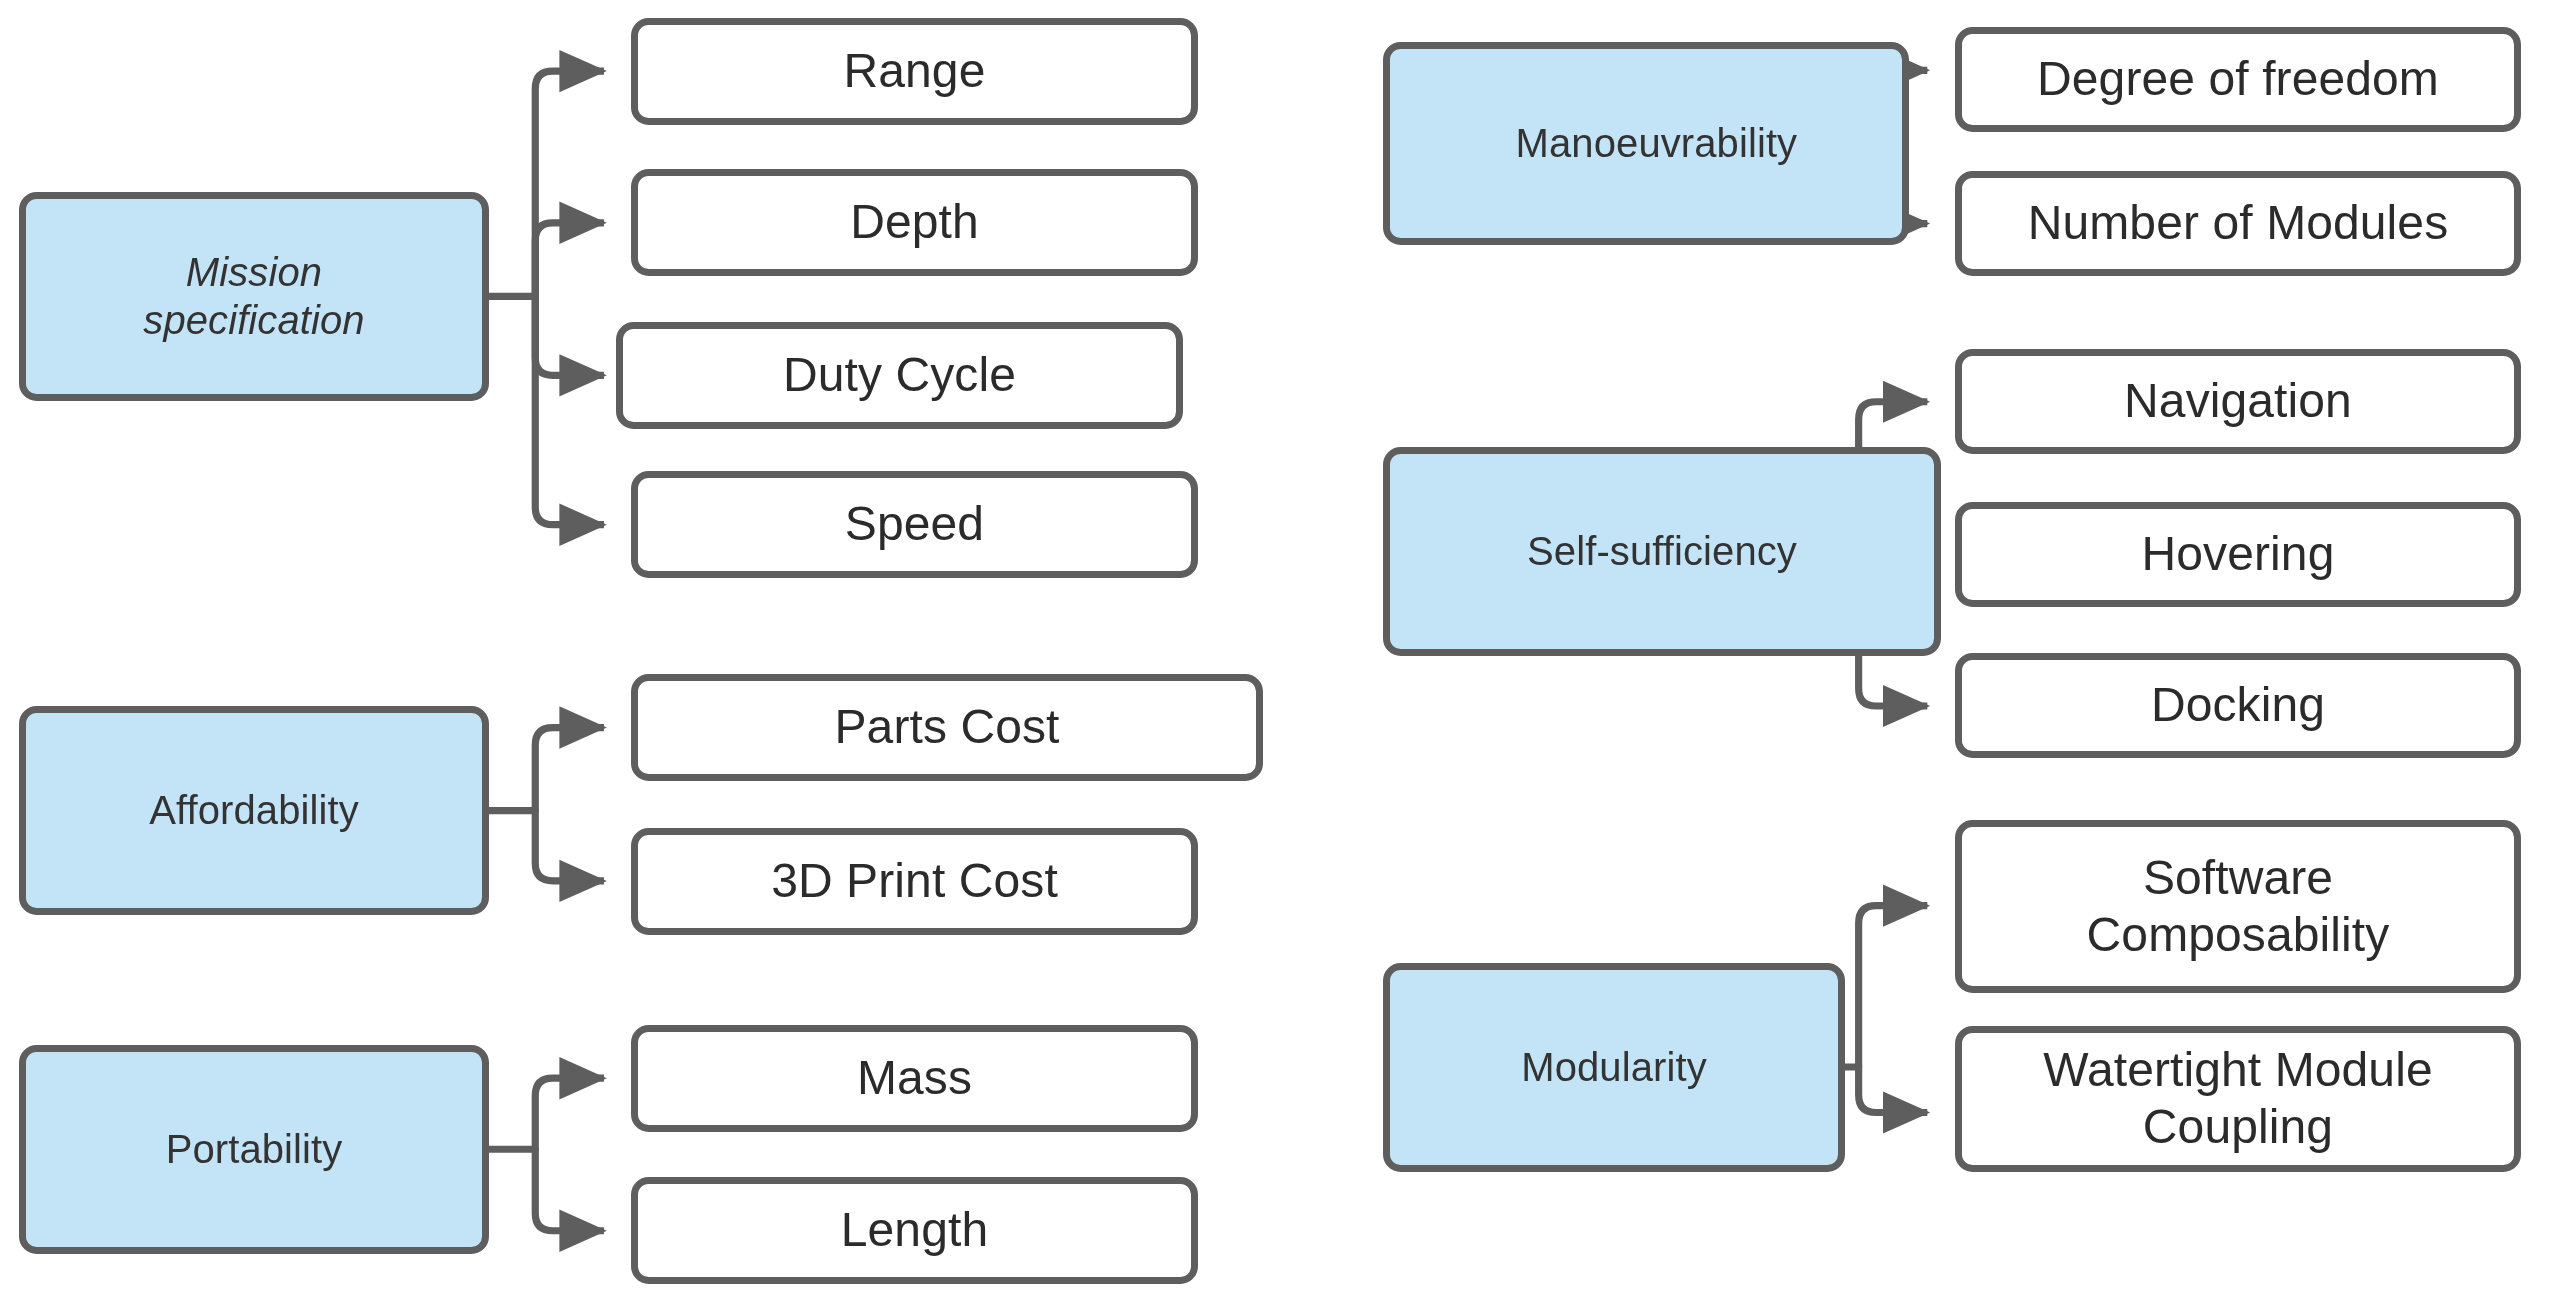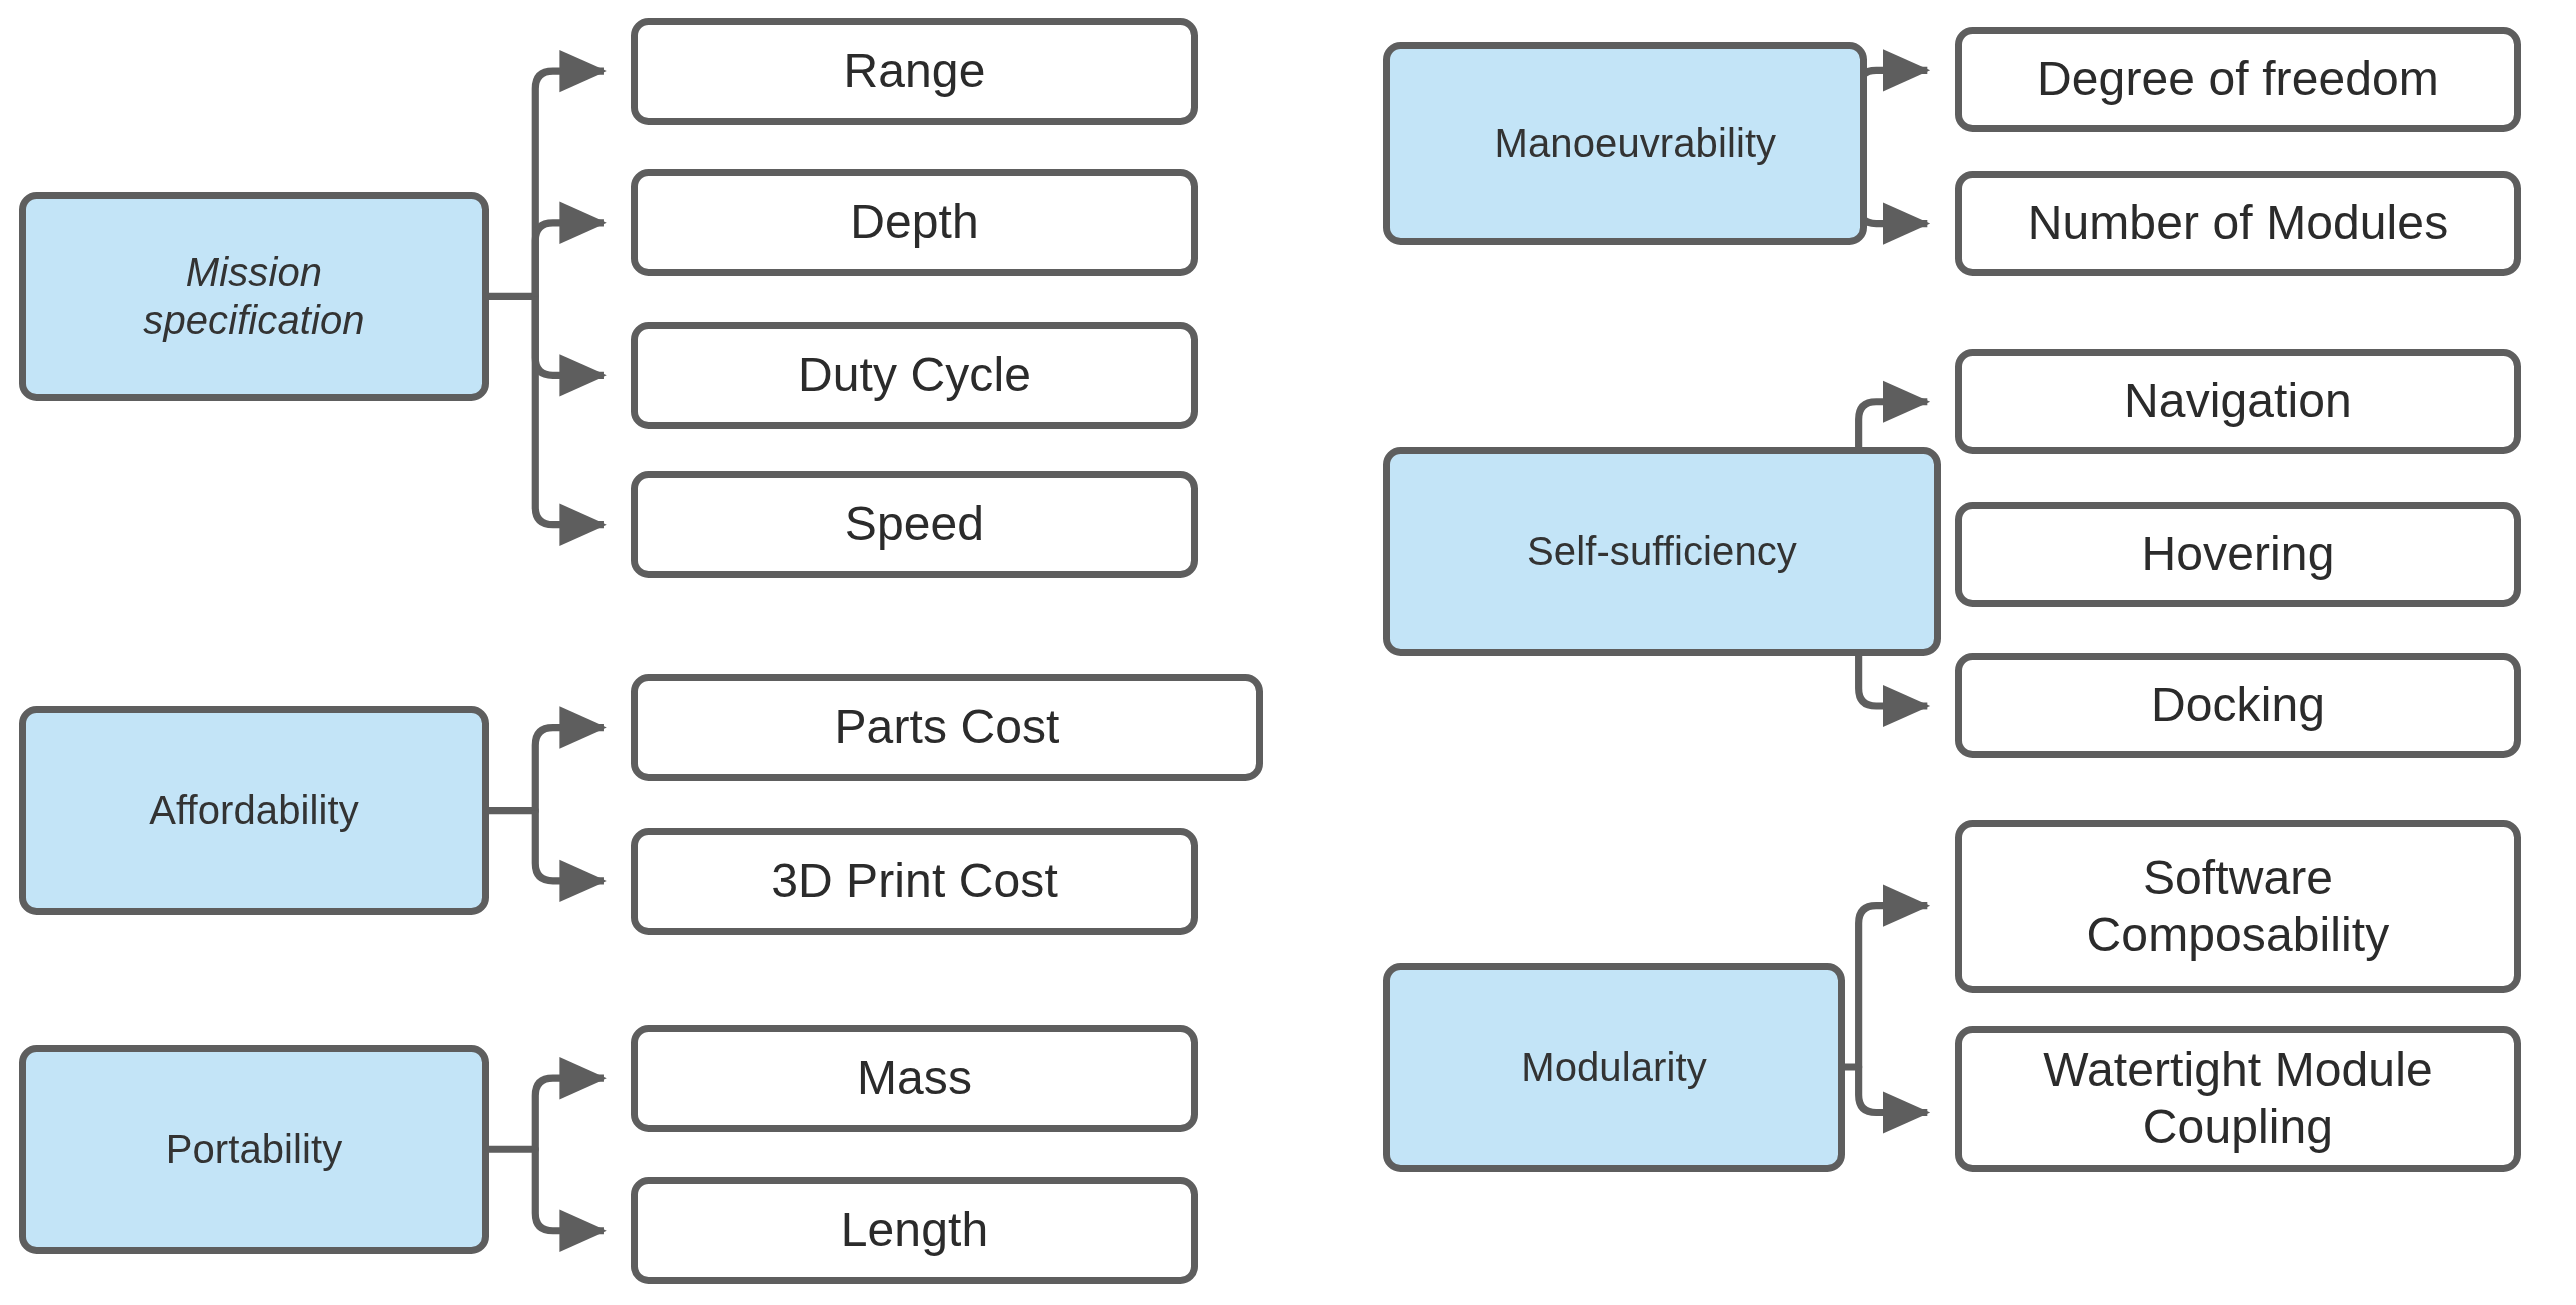--- a/index.html
+++ b/index.html
@@ -96,21 +96,21 @@
       <div class="node parent" style="left: 19px; top: 192px; width: 470px; height: 209px; font-style: italic;">
         <span class="node-label">Mission
 specification</span>
       </div>
       <div class="node child" style="left: 631px; top: 17.6px; width: 567px; height: 107px;">
         <span class="node-label">Range</span>
       </div>
       <div class="node child" style="left: 631px; top: 169px; width: 567px; height: 107px;">
         <span class="node-label">Depth</span>
       </div>
-      <div class="node child" style="left: 631px; top: 322px; width: 567px; height: 107px;">
+      <div class="node child" style="left: 616px; top: 322px; width: 567px; height: 107px;">
         <span class="node-label">Duty Cycle</span>
       </div>
       <div class="node child" style="left: 631px; top: 471px; width: 567px; height: 107px;">
         <span class="node-label">Speed</span>
       </div>
       <div class="node parent" style="left: 19px; top: 706px; width: 470px; height: 209px;">
         <span class="node-label">Affordability</span>
       </div>
       <div class="node child" style="left: 631px; top: 674px; width: 632px; height: 107px;">
         <span class="node-label">Parts Cost</span>
@@ -120,21 +120,21 @@
       </div>
       <div class="node parent" style="left: 19px; top: 1045px; width: 470px; height: 209px;">
         <span class="node-label">Portability</span>
       </div>
       <div class="node child" style="left: 631px; top: 1025px; width: 567px; height: 107px;">
         <span class="node-label">Mass</span>
       </div>
       <div class="node child" style="left: 631px; top: 1177px; width: 567px; height: 107px;">
         <span class="node-label">Length</span>
       </div>
-      <div class="node parent" style="left: 1383px; top: 42px; width: 484px; height: 203px; padding-left: 32px;">
+      <div class="node parent" style="left: 1383px; top: 42px; width: 526px; height: 203px; padding-left: 32px;">
         <span class="node-label">Manoeuvrability</span>
       </div>
       <div class="node child" style="left: 1955px; top: 27px; width: 566px; height: 105px;">
         <span class="node-label">Degree of freedom</span>
       </div>
       <div class="node child" style="left: 1955px; top: 171px; width: 566px; height: 105px;">
         <span class="node-label">Number of Modules</span>
       </div>
       <div class="node parent" style="left: 1383px; top: 447px; width: 558px; height: 209px;">
         <span class="node-label">Self-sufficiency</span>

